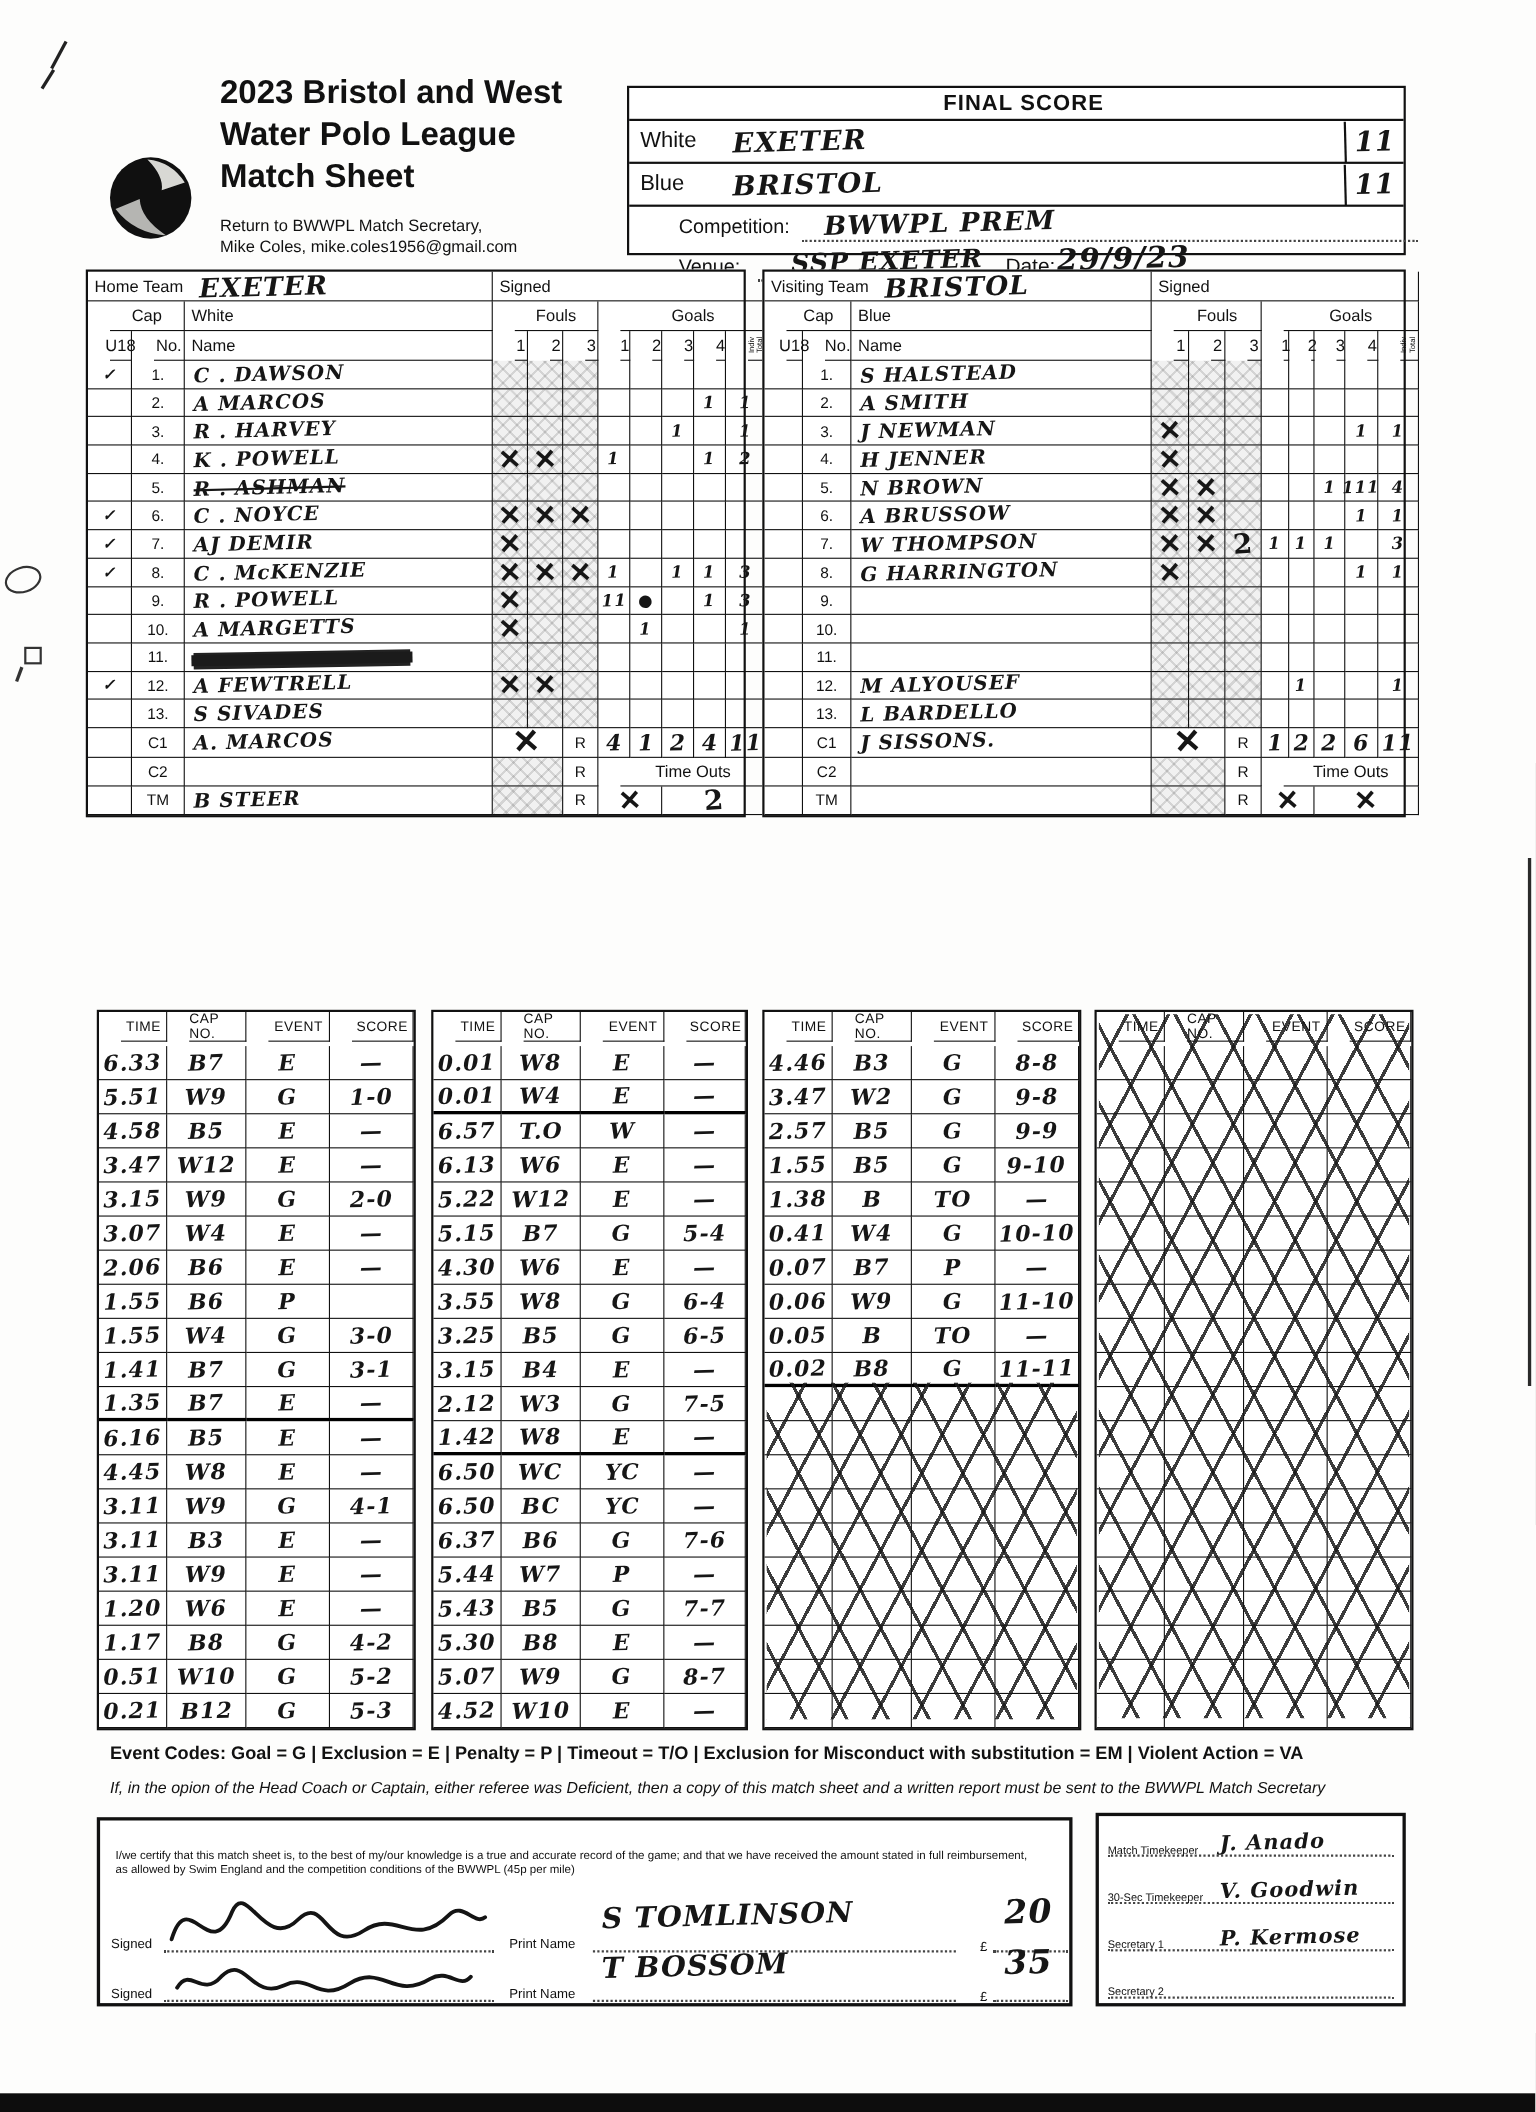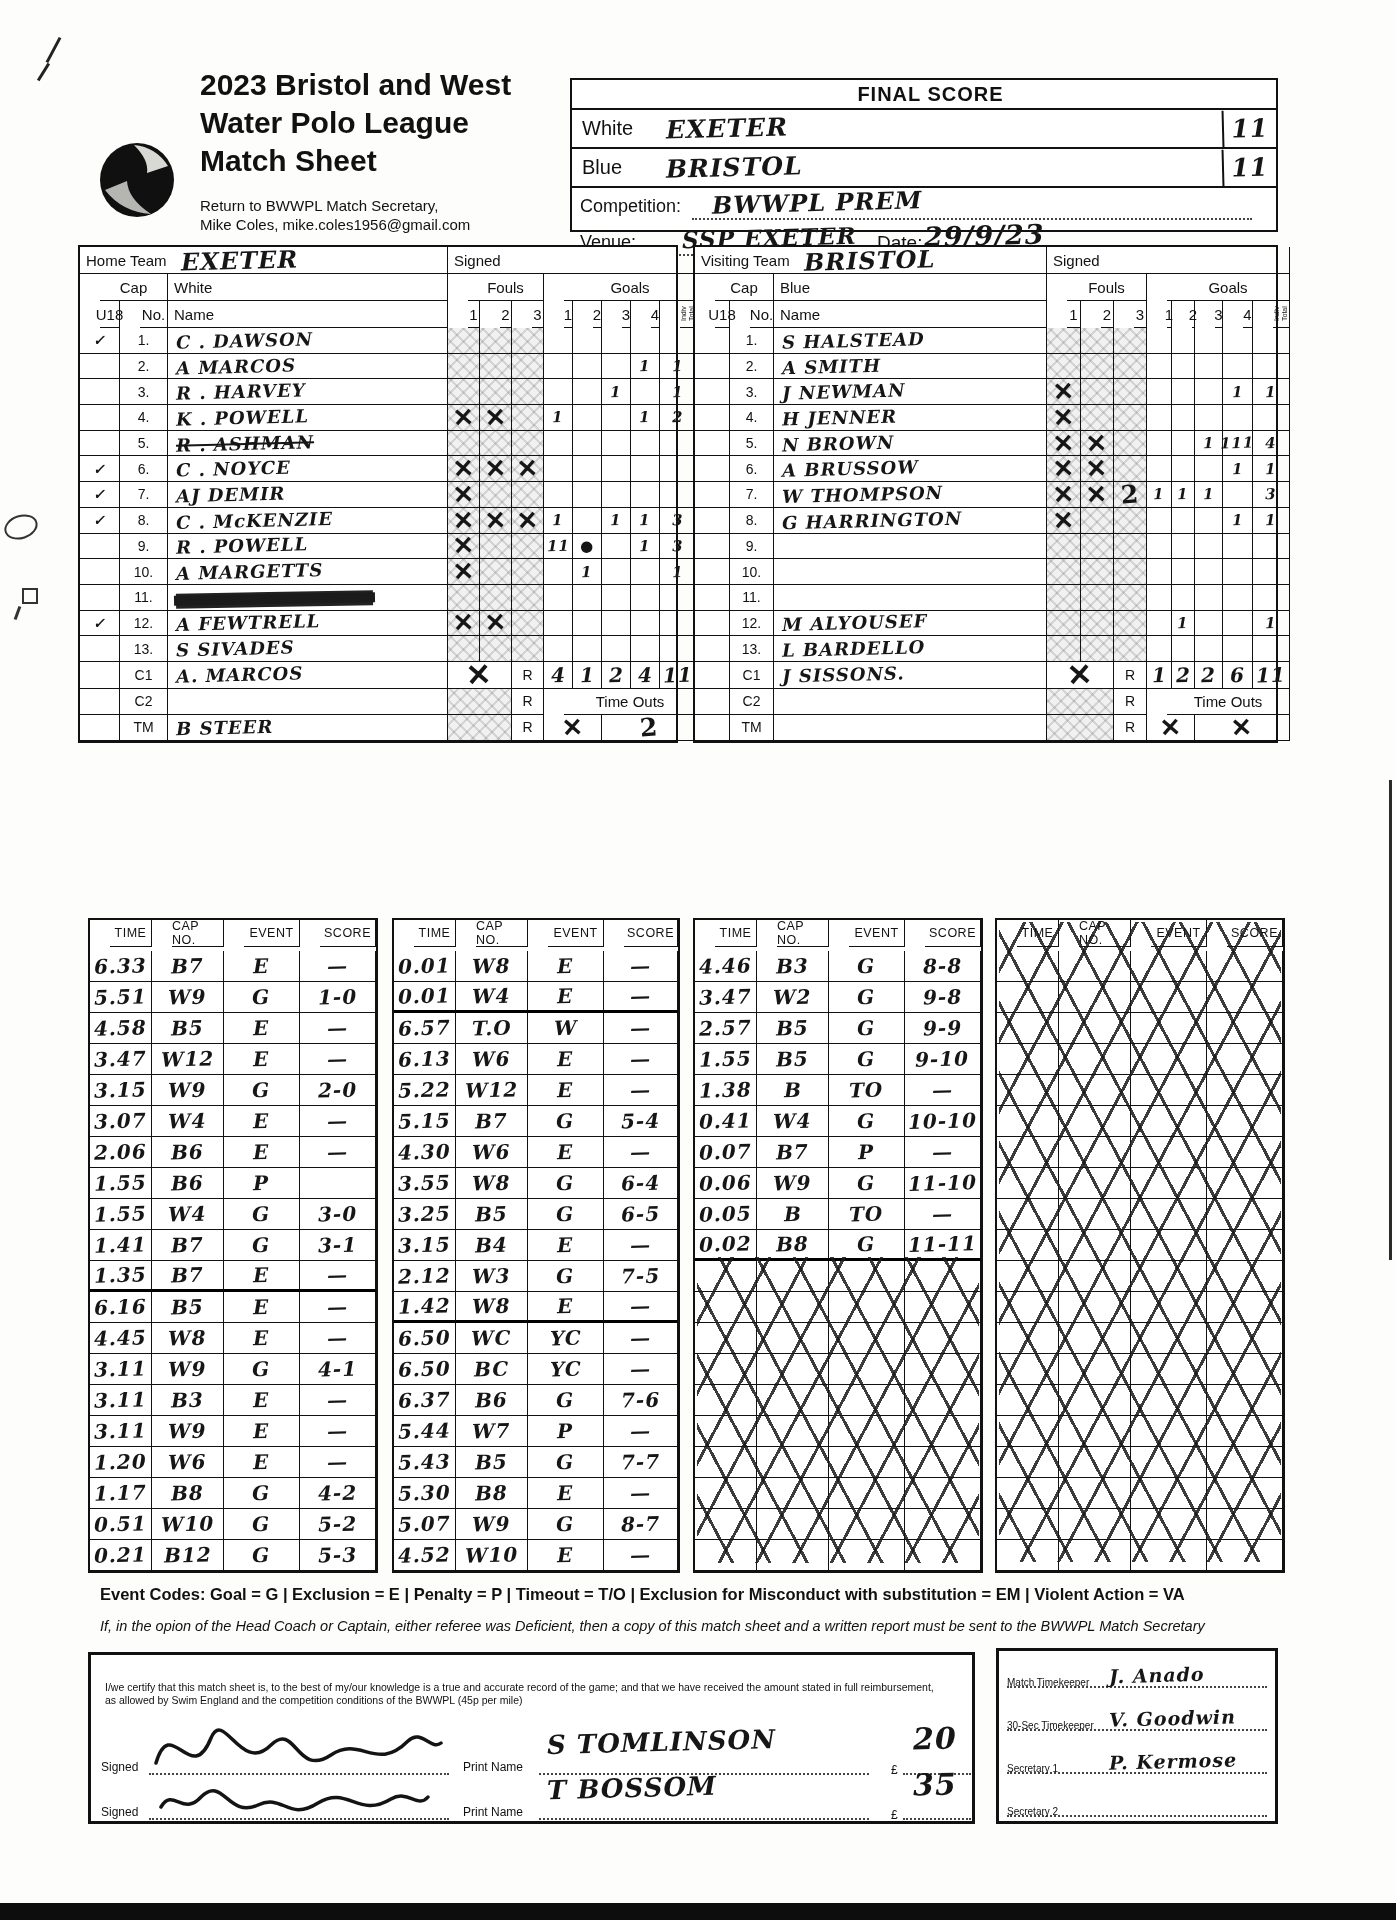--- a/index.html
+++ b/index.html
@@ -18,21 +18,21 @@
 
   
   #final-score{position:absolute;left:570px;top:78px;width:708px;height:154px;border:2.5px solid #111;background:#fff;}
   .fs-header{height:30px;border-bottom:2.5px solid #111;display:flex;align-items:center;justify-content:center;
              font-size:20px;font-weight:bold;letter-spacing:1px;padding-left:13px;}
   .fs-row{position:relative;height:39px;border-bottom:2.5px solid #111;display:flex;align-items:center;}
   .fs-label{font-size:20px;padding-left:10px;width:90px;}
   .fs-team{font-size:25px;margin-left:4px;}
   .fs-scorecell{position:absolute;right:0;top:0;bottom:0;width:54px;border-left:2.5px solid #111;
                 display:flex;align-items:center;justify-content:center;font-size:25px;}
-  .fs-bottom{position:relative;height:77px;font-size:18px;}
+  .fs-bottom{position:relative;height:77px;font-size:18px;margin-left:37px;}
   .dotline{position:absolute;border-bottom:2px dotted #444;}
 
   
   .team-grid{position:absolute;top:245px;display:grid;border:2.5px solid #111;background:#fff;
              grid-template-rows:27px 27px 27px repeat(13,25.7px) 27px 26px 26px;}
   #home-grid{left:78px;width:600px;grid-template-columns:40px 48px 280px 32px 32px 32px 29px 29px 29px 29px 1fr;}
   #visit-grid{left:693px;width:585px;grid-template-columns:35px 44px 273px 34px 33px 33px 25px 23px 28px 30px 1fr;}
   .cell{position:relative;border-right:1.6px solid #111;border-bottom:1.6px solid #111;
         display:flex;align-items:center;justify-content:center;font-size:14px;overflow:visible;}
   .cell.head{justify-content:flex-start;padding-left:6px;font-size:15px;}

